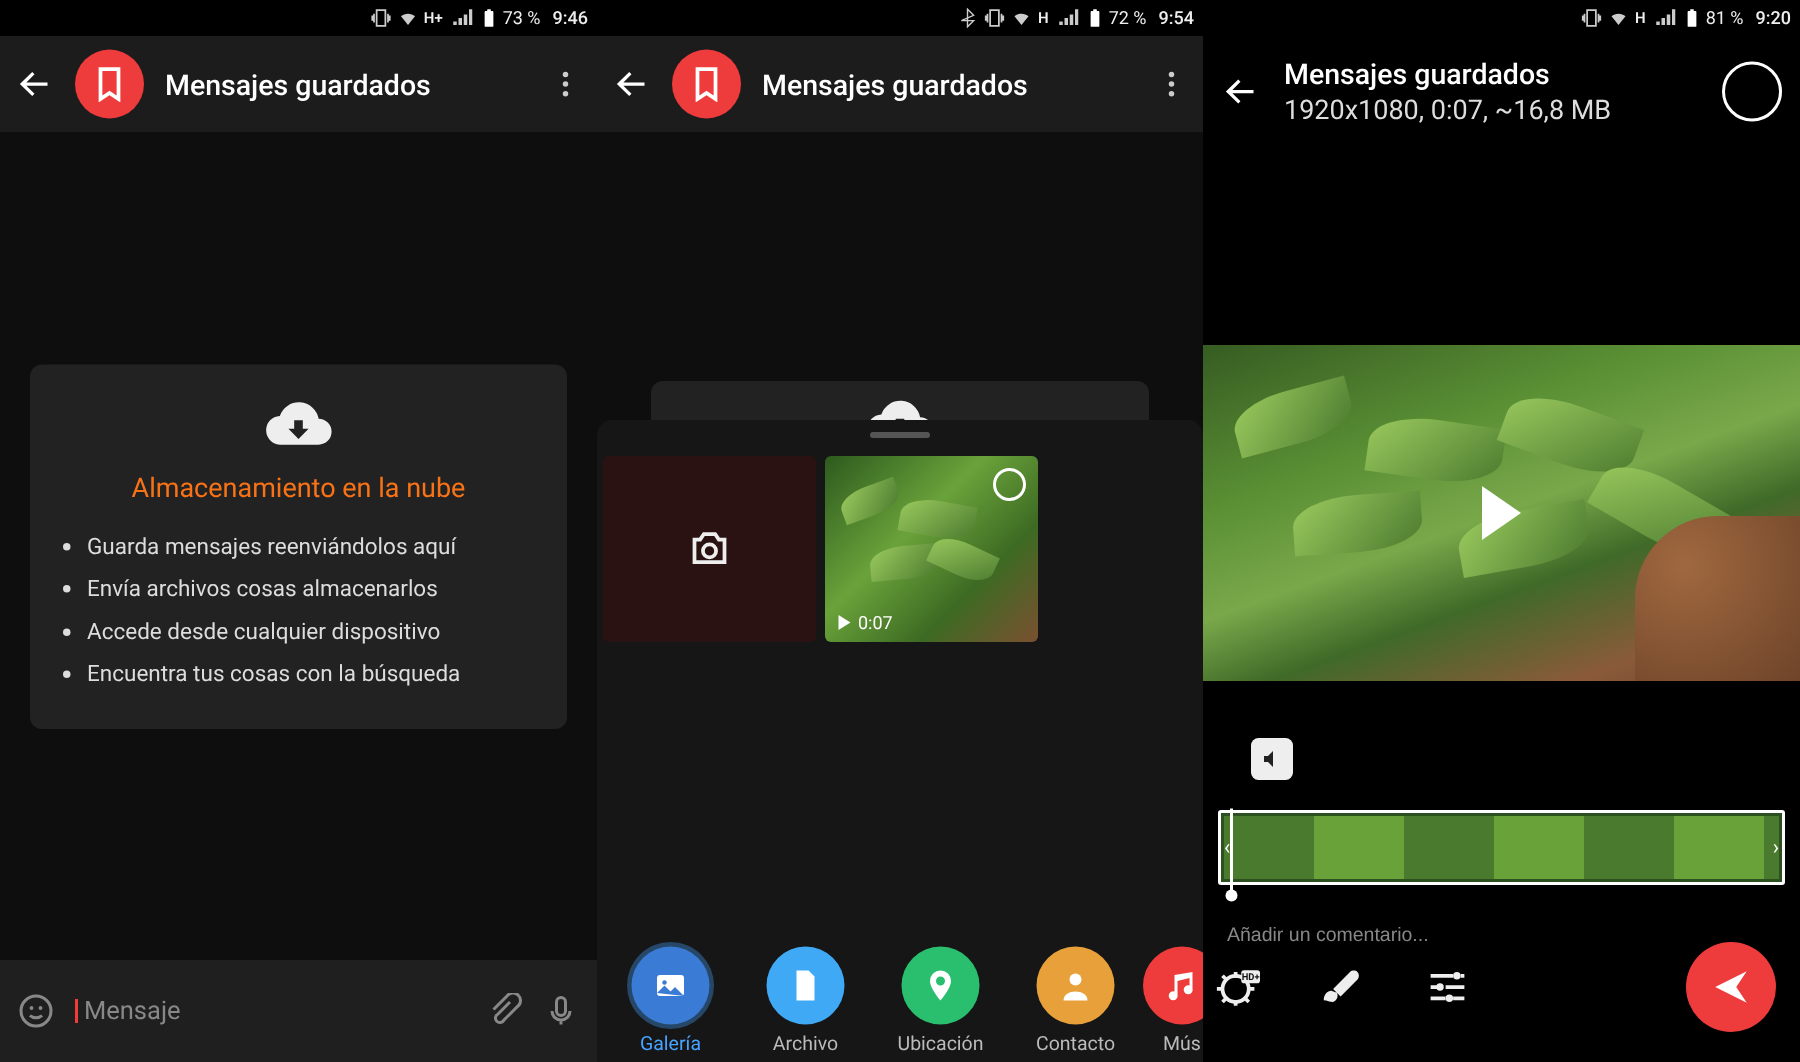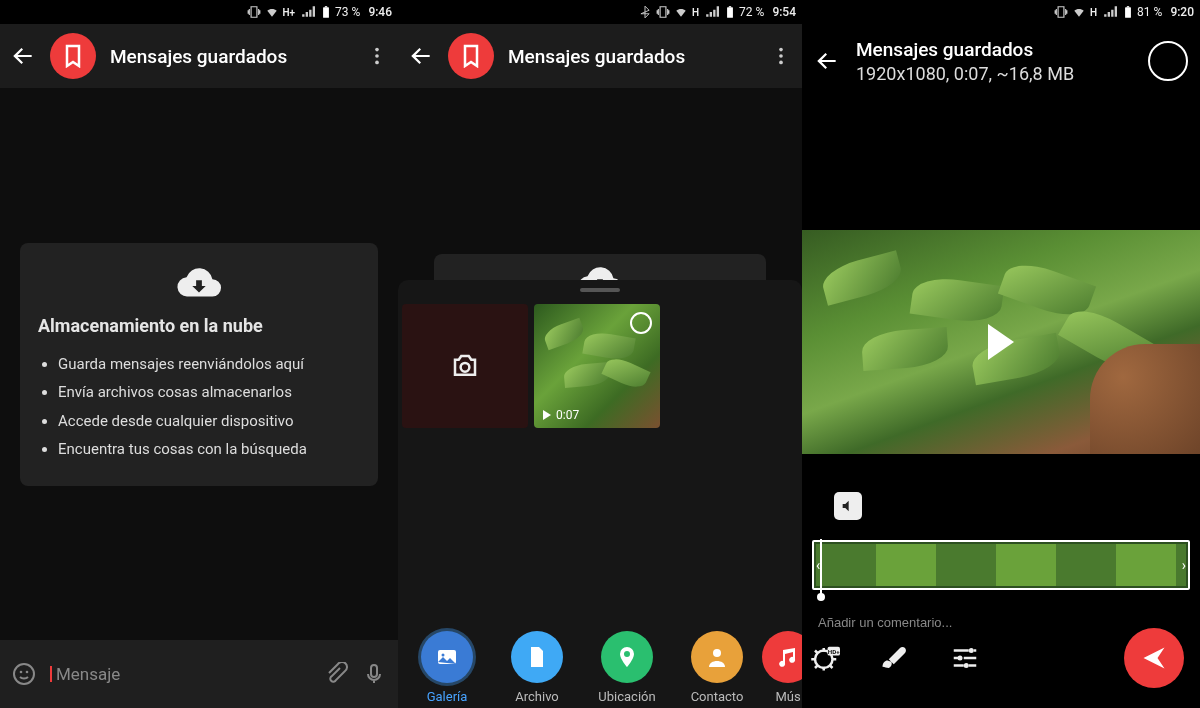--- a/index.html
+++ b/index.html
@@ -59,21 +59,21 @@
   .appbar .title { flex:1; font-size:19px; font-weight:500; color:#fff;}
   .appbar .more { width:22px; height:22px; fill:#ccc; cursor:pointer;}
 
   
   .content1 { flex:1; display:flex; flex-direction:column; justify-content:center; align-items:center; padding:0 20px;}
   .cloud-card {
     background:#222; border-radius:8px; padding:22px 18px 22px 18px; width:100%;
   }
   .cloud-icon-wrap { text-align:center; margin-bottom:10px; }
   .cloud-icon-wrap svg { width:46px; height:36px; fill:#eee;}
-  .cloud-title { text-align:left; font-size:18px; font-weight:700; margin-bottom:14px; color:#e5e5e5;}
+  .cloud-title { text-align:center; font-size:18px; font-weight:400; margin-bottom:14px; color:#f97316;}
   .cloud-list { list-style:disc; padding-left:20px; color:#ddd; font-size:15px; line-height:1.9;}
   
   .inputbar {
     height:68px; background:#1f1f1f; display:flex; align-items:center; padding:0 12px; gap:14px;
   }
   .inputbar svg { width:24px; height:24px; fill:#888; }
   .inputbar .msg-input {
     flex:1; background:transparent; border:none; outline:none; color:#fff; font-size:17px;
     position:relative;
   }
@@ -90,21 +90,21 @@
   }
   .card-behind .cloud-peek { text-align:center;}
   .card-behind .cloud-peek svg{ width:46px; height:36px; fill:#eee; margin-top:10px;}
   .attach-sheet {
     position:absolute; left:0; right:0; top:192px; bottom:0;
     background:#161616; border-radius:10px 10px 0 0;
     display:flex; flex-direction:column;
   }
   .handle { width:40px; height:4px; background:#555; border-radius:2px; margin:8px auto 8px auto;}
   .gallery-row { display:flex; gap:6px; padding:4px;}
-  .tile { width:126px; height:124px; border-radius:4px; position:relative; overflow:hidden; cursor:pointer;}
+  .tile { width:142px; height:124px; border-radius:4px; position:relative; overflow:hidden; cursor:pointer;}
   .tile.cam { background:#2a1212; display:flex; align-items:center; justify-content:center;}
   .tile.cam svg{width:30px;height:30px;fill:#eee;}
   .tile.vid { background:linear-gradient(135deg,#2d5a1e,#6aa23a 40%,#3d6b23 70%,#7a5030);}
   .tile.vid .leaves { position:absolute; inset:0;}
   .tile .sel-ring { position:absolute; top:8px; right:8px; width:22px;height:22px;border:2px solid #fff;border-radius:50%;}
   .tile .vid-label { position:absolute; left:8px; bottom:6px; display:flex; align-items:center; gap:4px; font-size:12px; color:#fff;}
   .tile .vid-label svg{width:10px;height:10px;fill:#fff;}
   .attach-tabs {
     margin-top:auto; height:82px; display:flex; align-items:center; padding:0 4px;
   }

